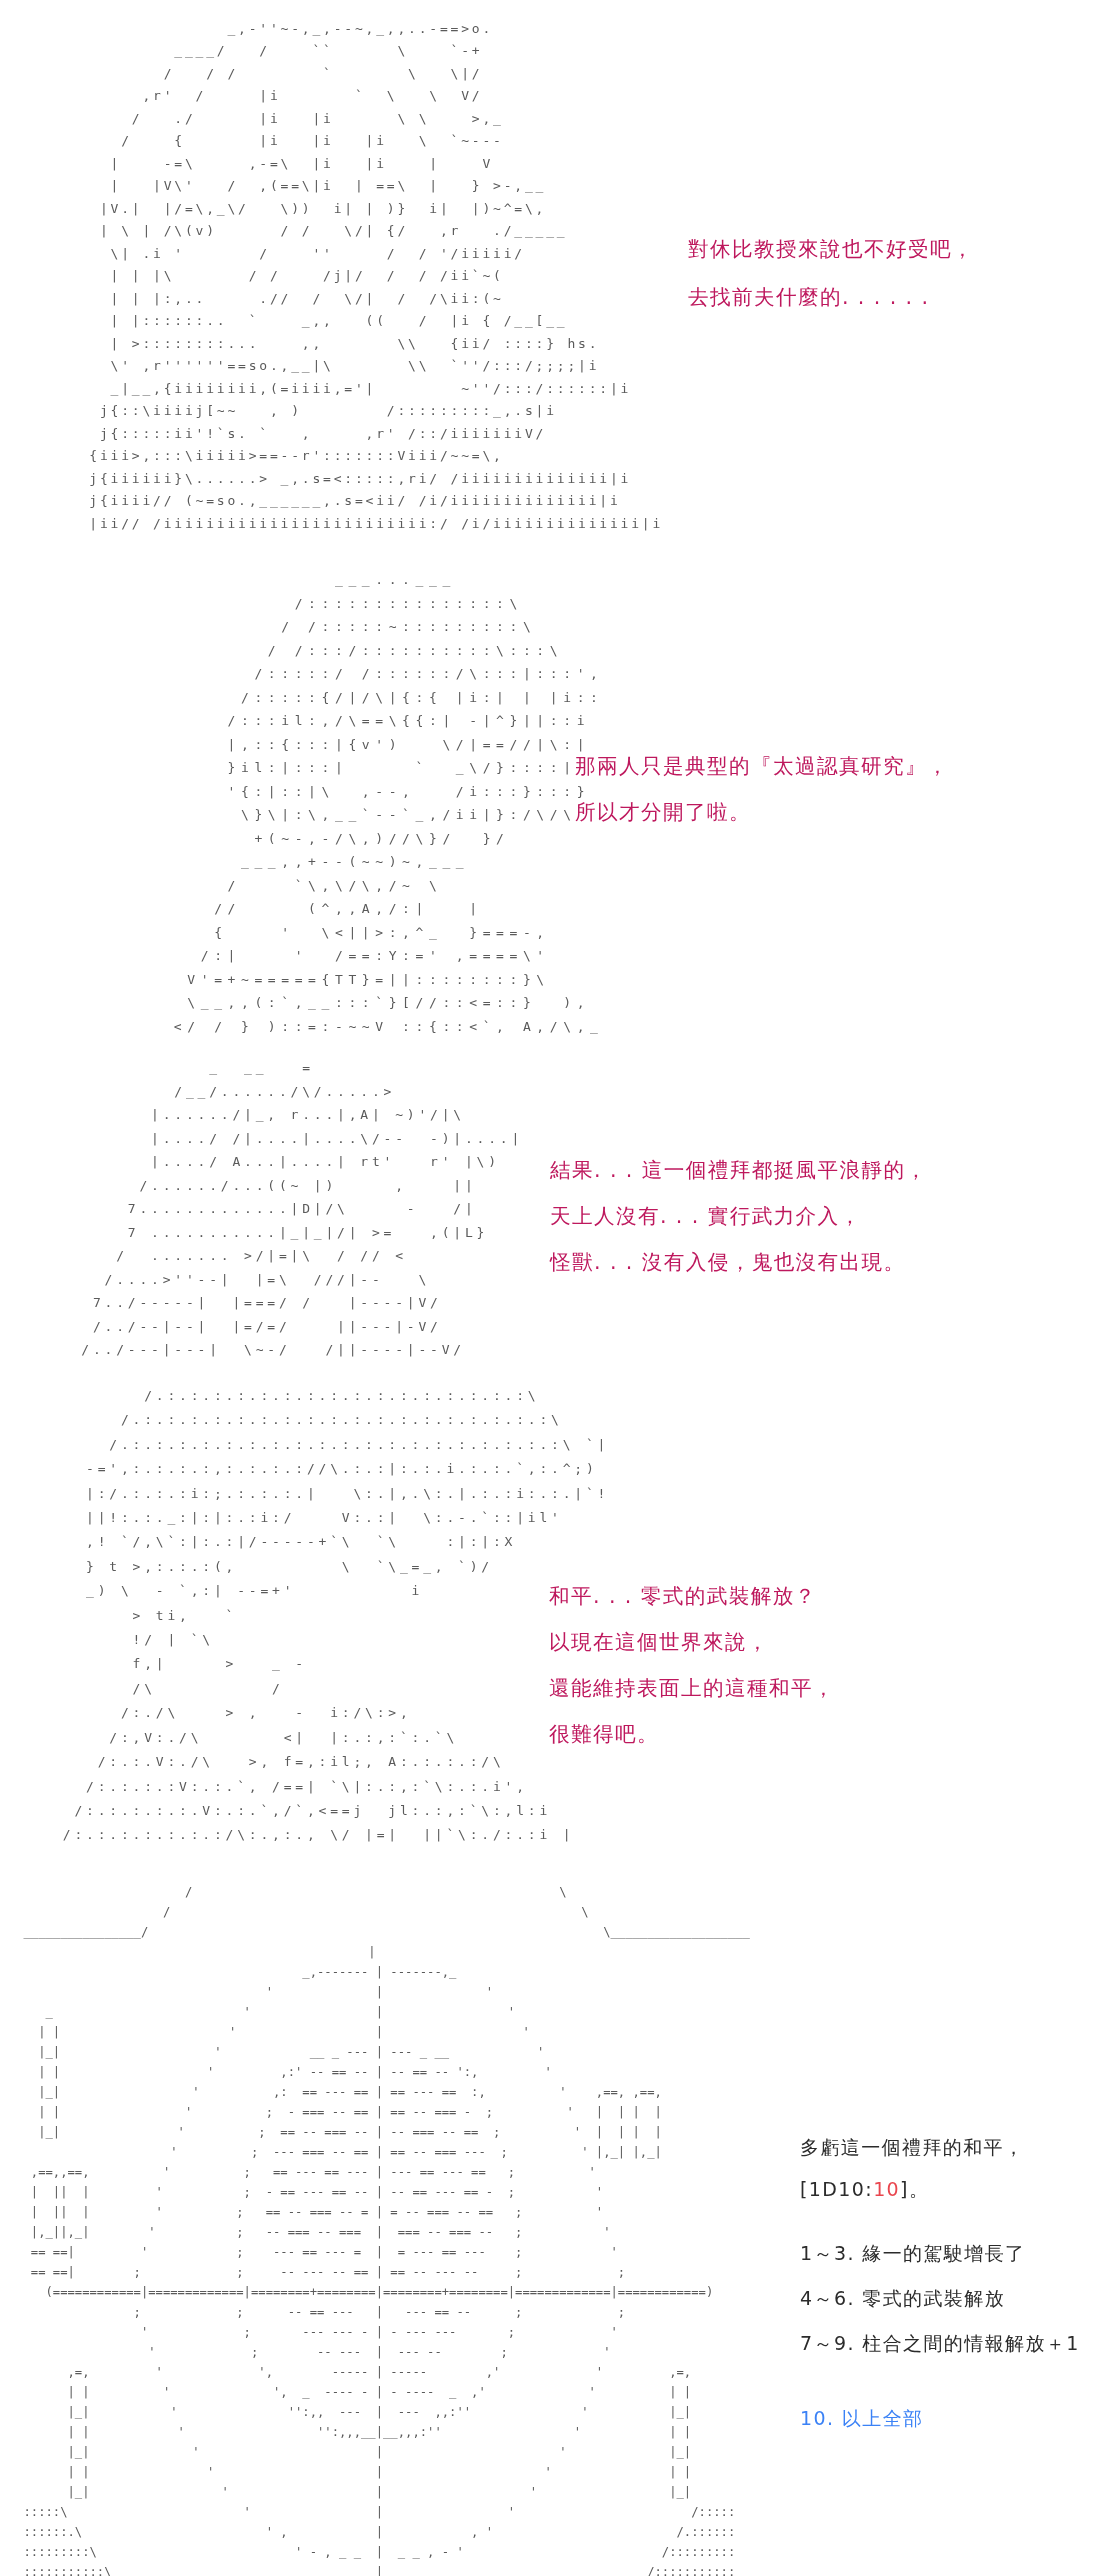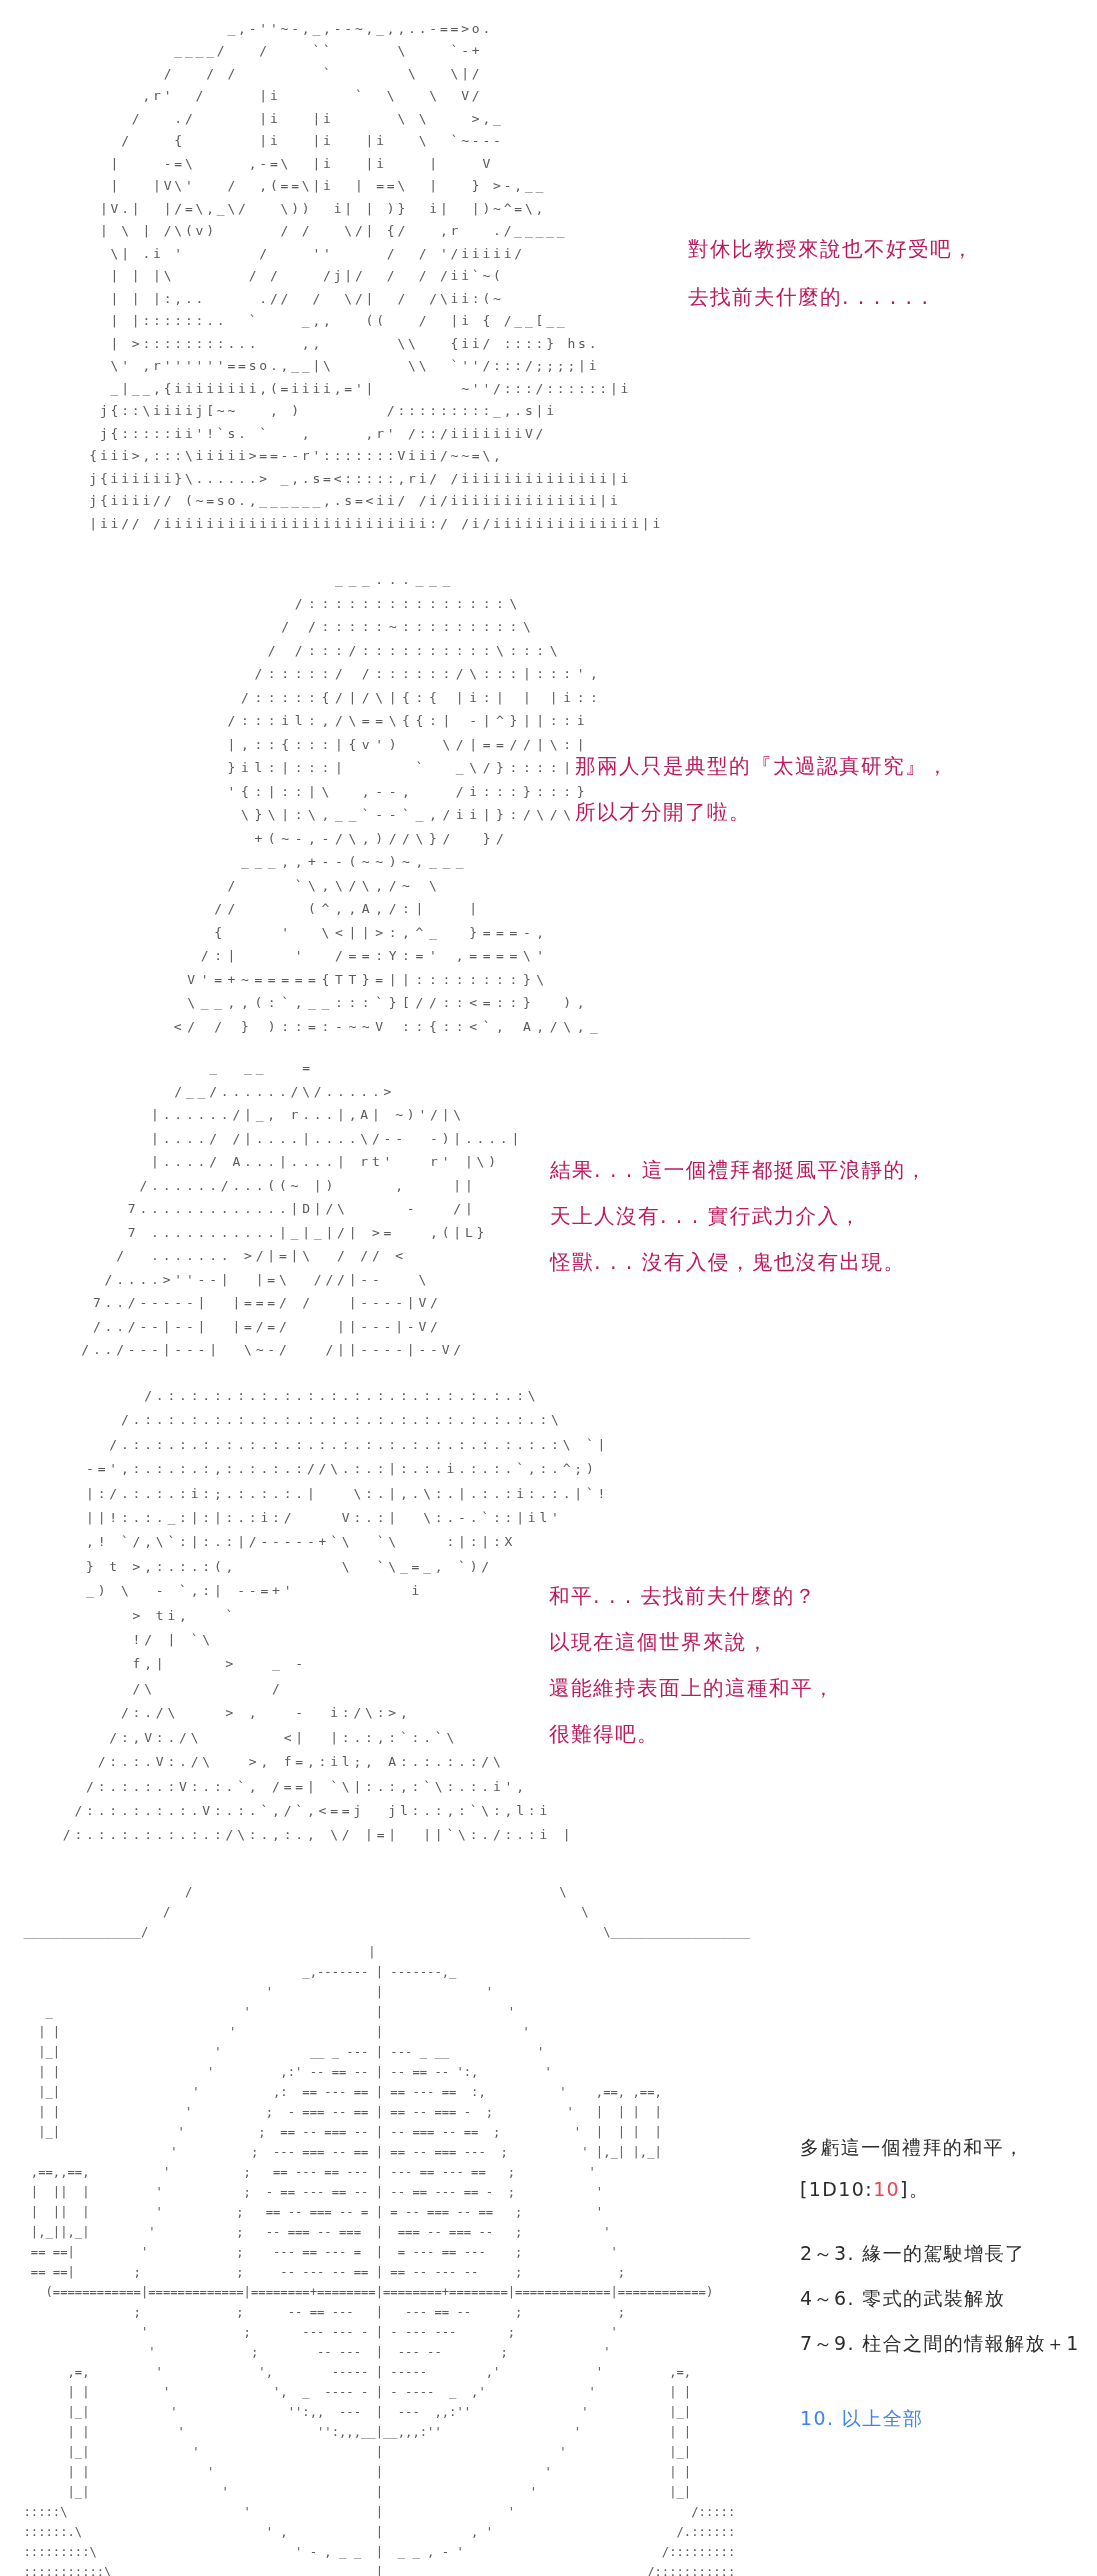--- a/index.html
+++ b/index.html
@@ -146,21 +146,21 @@
         f,|     &gt;   _ -
         /\          /
        /:./\    &gt; ,   -  i:/\:&gt;,
       /:,V:./\       &lt;|  |:.:,:`:.`\
      /:.:.V:./\   &gt;, f=,:il;, A:.:.:.:/\
     /:.:.:.:V:.:.`, /==| `\|:.:,:`\:.:.i',
    /:.:.:.:.:.V:.:.`,/`,&lt;==j  jl:.:,:`\:,l:i
   /:.:.:.:.:.:.:/\:.,:., \/ |=|  ||`\:./:.:i |</pre>
 
 <div class="dlg dlg-4">
-  <div class="line">和平. . . 去找前夫什麼的？</div>
+  <div class="line">和平. . . 零式的武裝解放？</div>
   <div class="line">以現在這個世界來說，</div>
   <div class="line">還能維持表面上的這種和平，</div>
   <div class="line">很難得吧。</div>
 </div>
 
 <pre class="aa aa-5">                      /                                                  \
                    /                                                        \
 ________________/                                                              \___________________
                                                |
                                       _,------- | -------,_
@@ -193,18 +193,18 @@
 :::::\                        '                 |                 '                        /:::::
 ::::::.\                         ' ,            |            , '                         /.::::::
 :::::::::\                           ' - , _ _  |  _ _ , - '                           /:::::::::
 :::::::::::\_______________________________     |     _______________________________/:::::::::::
 ::::::::::::::::::::                       \____|____/                       ::::::::::::::::::::</pre>
 
 <div class="roll">
   <div class="line">多虧這一個禮拜的和平，</div>
   <div class="line"><span>[1D10:</span><span class="red" style="color: rgb(233, 70, 78);">10</span><span>]。</span></div>
   <div class="spacer"></div>
-  <div class="opt">2～3. 緣一的駕駛增長了</div>
+  <div class="opt">1～3. 緣一的駕駛增長了</div>
   <div class="opt">4～6. 零式的武裝解放</div>
   <div class="opt">7～9. 柱合之間的情報解放＋1</div>
   <div class="opt red" style="color: #3b82f6;">10. 以上全部</div>
 </div>
 
 
 </body></html>

